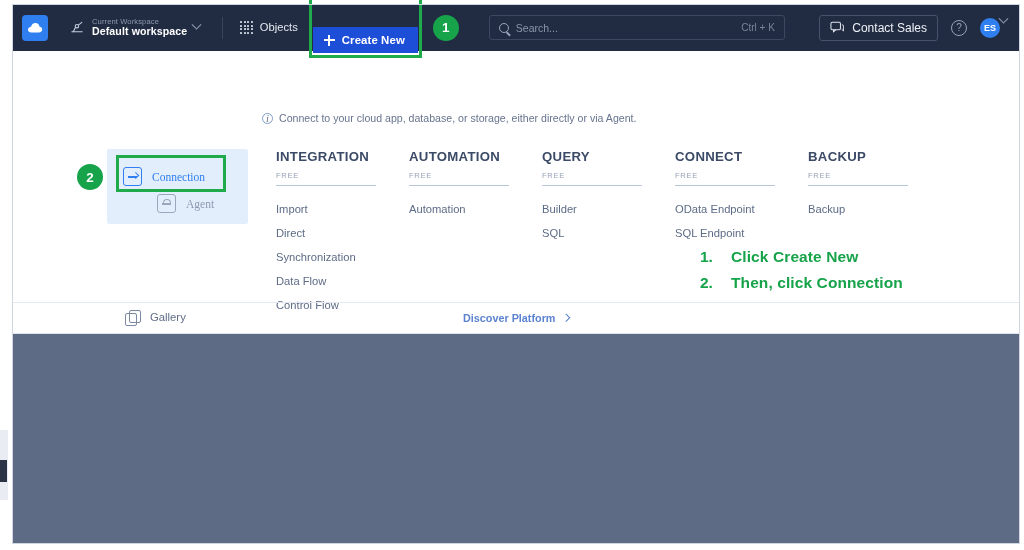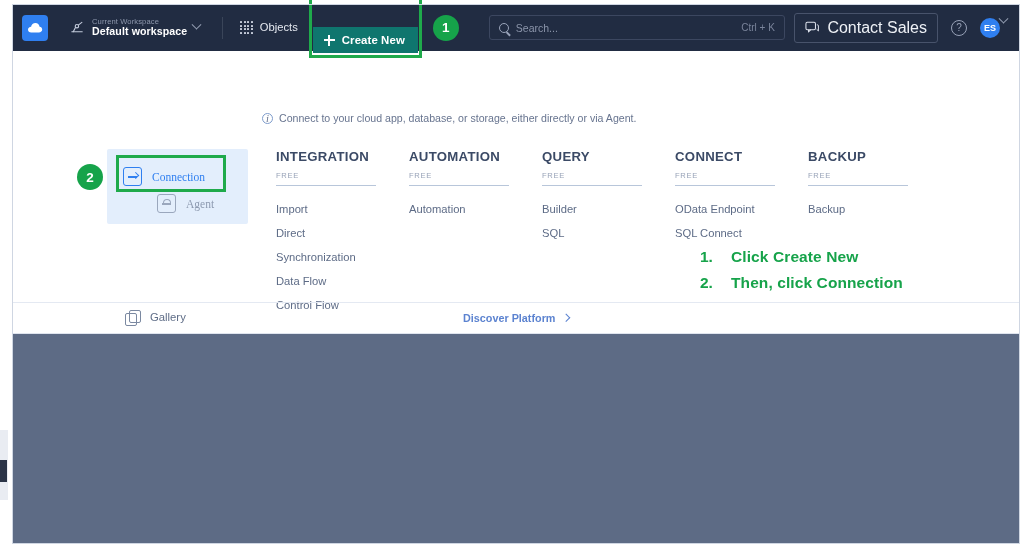--- a/index.html
+++ b/index.html
@@ -154,21 +154,21 @@
   .dotgrid { display: grid; grid-template-columns: repeat(4, 2.1px); gap: 1.4px; }
   .dotgrid i { display: block; width: 2.1px; height: 2.1px; background: #c6cdda; border-radius: .5px; }
   .nav-objects span { font-size: 11.2px; color: #e5e9f0; }
 
   .create-new-wrap {
     position: relative; margin-left: 6px;
   }
   .create-new {
     display: flex; align-items: center; gap: 7px;
     padding: 7px 13px 7px 11px;
-    background: #0f766e;
+    background: #1d4ed8;
     cursor: pointer;
     margin-top: 25px;
   }
   .create-new .plus {
     position: relative; width: 11px; height: 11px; flex: none;
   }
   .create-new .plus::before,
   .create-new .plus::after {
     content: ""; position: absolute; background: #ffffff;
   }
@@ -210,21 +210,21 @@
 
   .topbar-right {
     margin-left: auto; display: flex; align-items: center; gap: 13px; padding-right: 13px;
   }
   .contact-sales {
     display: flex; align-items: center; gap: 8px;
     border: 1px solid #4a real; border: 1px solid #48536b; border-radius: 3px;
     padding: 5px 10px; cursor: pointer;
   }
   .cs-icon { width: 14px; height: 13px; flex: none; }
-  .contact-sales span { font-size: 16px; color: #eef1f6; }
+  .contact-sales span { font-size: 12px; color: #eef1f6; }
   .help-circle {
     width: 16px; height: 16px; border-radius: 50%; border: 1.3px solid #98a2b7;
     color: #98a2b7; font-size: 10px; display: flex; align-items: center; justify-content: center;
     cursor: pointer; flex: none;
   }
   .avatar-wrap { display: flex; align-items: flex-start; cursor: pointer; }
   .avatar {
     width: 20px; height: 20px; border-radius: 50%;
     background: #2f7ff0; color: #fff; font-size: 9px; font-weight: bold;
     display: flex; align-items: center; justify-content: center;
@@ -533,21 +533,21 @@
           <li>SQL</li>
         </ul>
       </div>
 
       <div class="col">
         <div class="col-head">CONNECT</div>
         <div class="col-free">FREE</div>
         <div class="col-rule"></div>
         <ul>
           <li>OData Endpoint</li>
-          <li>SQL Connect</li>
+          <li>SQL Endpoint</li>
         </ul>
       </div>
 
       <div class="col">
         <div class="col-head">BACKUP</div>
         <div class="col-free">FREE</div>
         <div class="col-rule"></div>
         <ul>
           <li>Backup</li>
         </ul>

